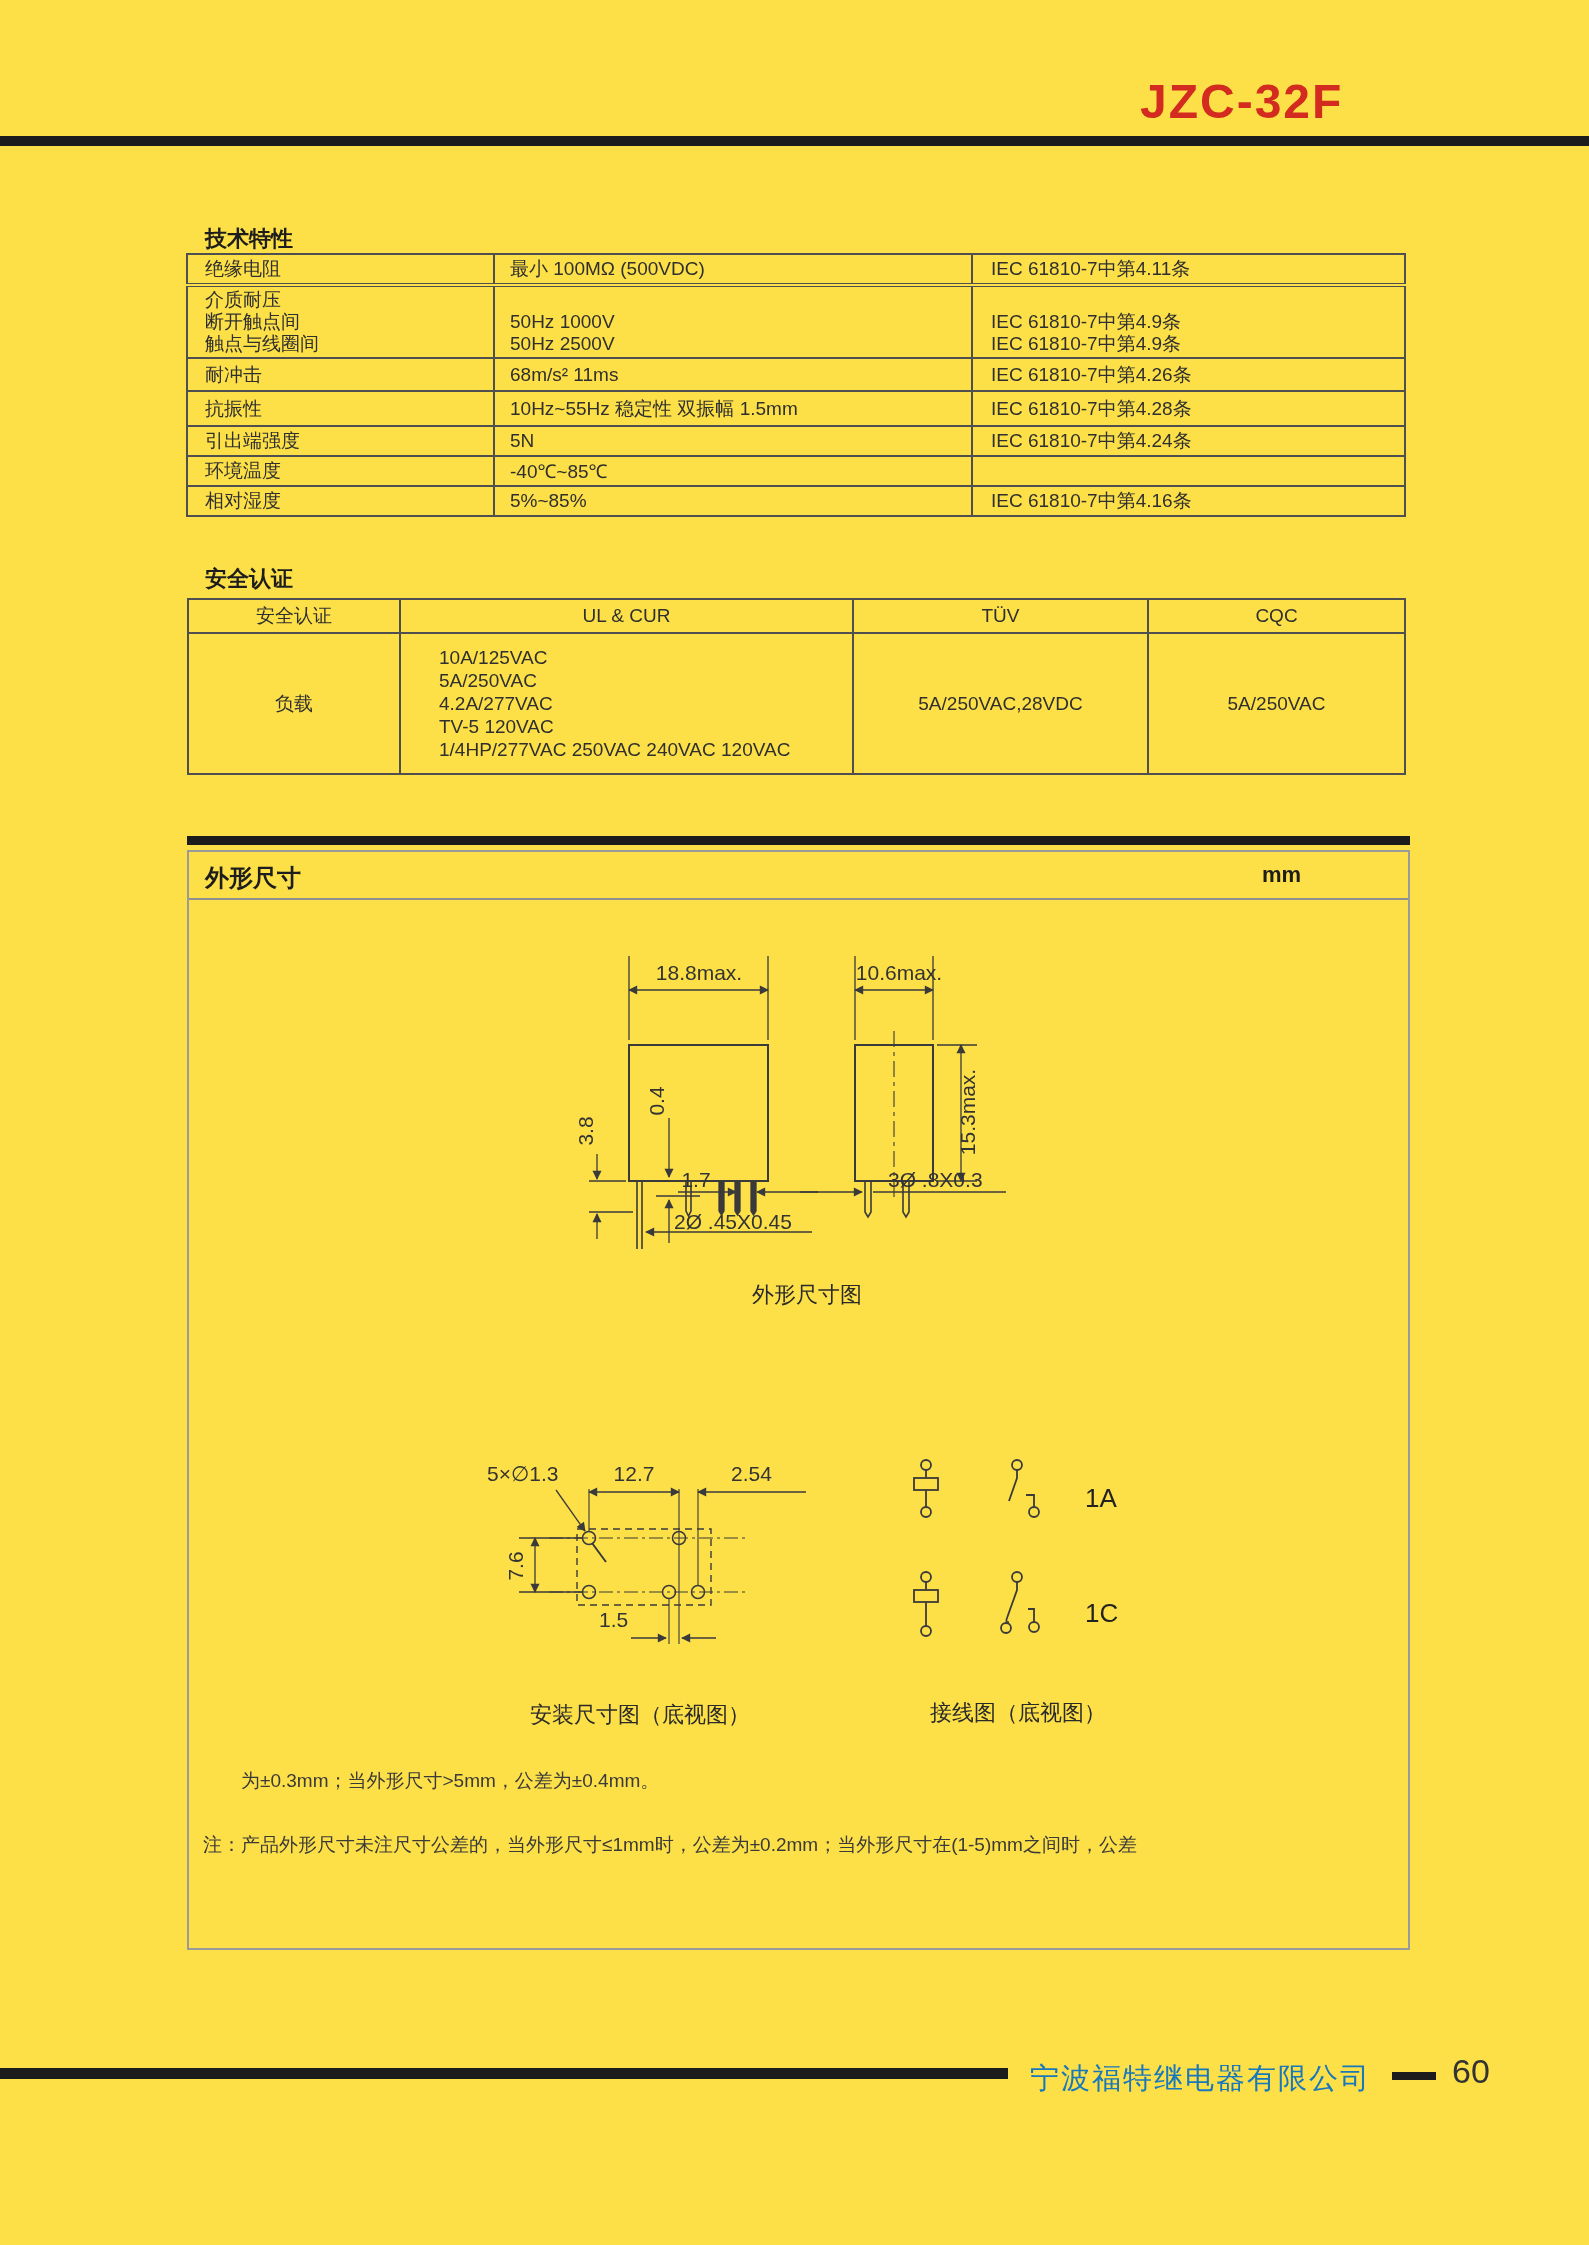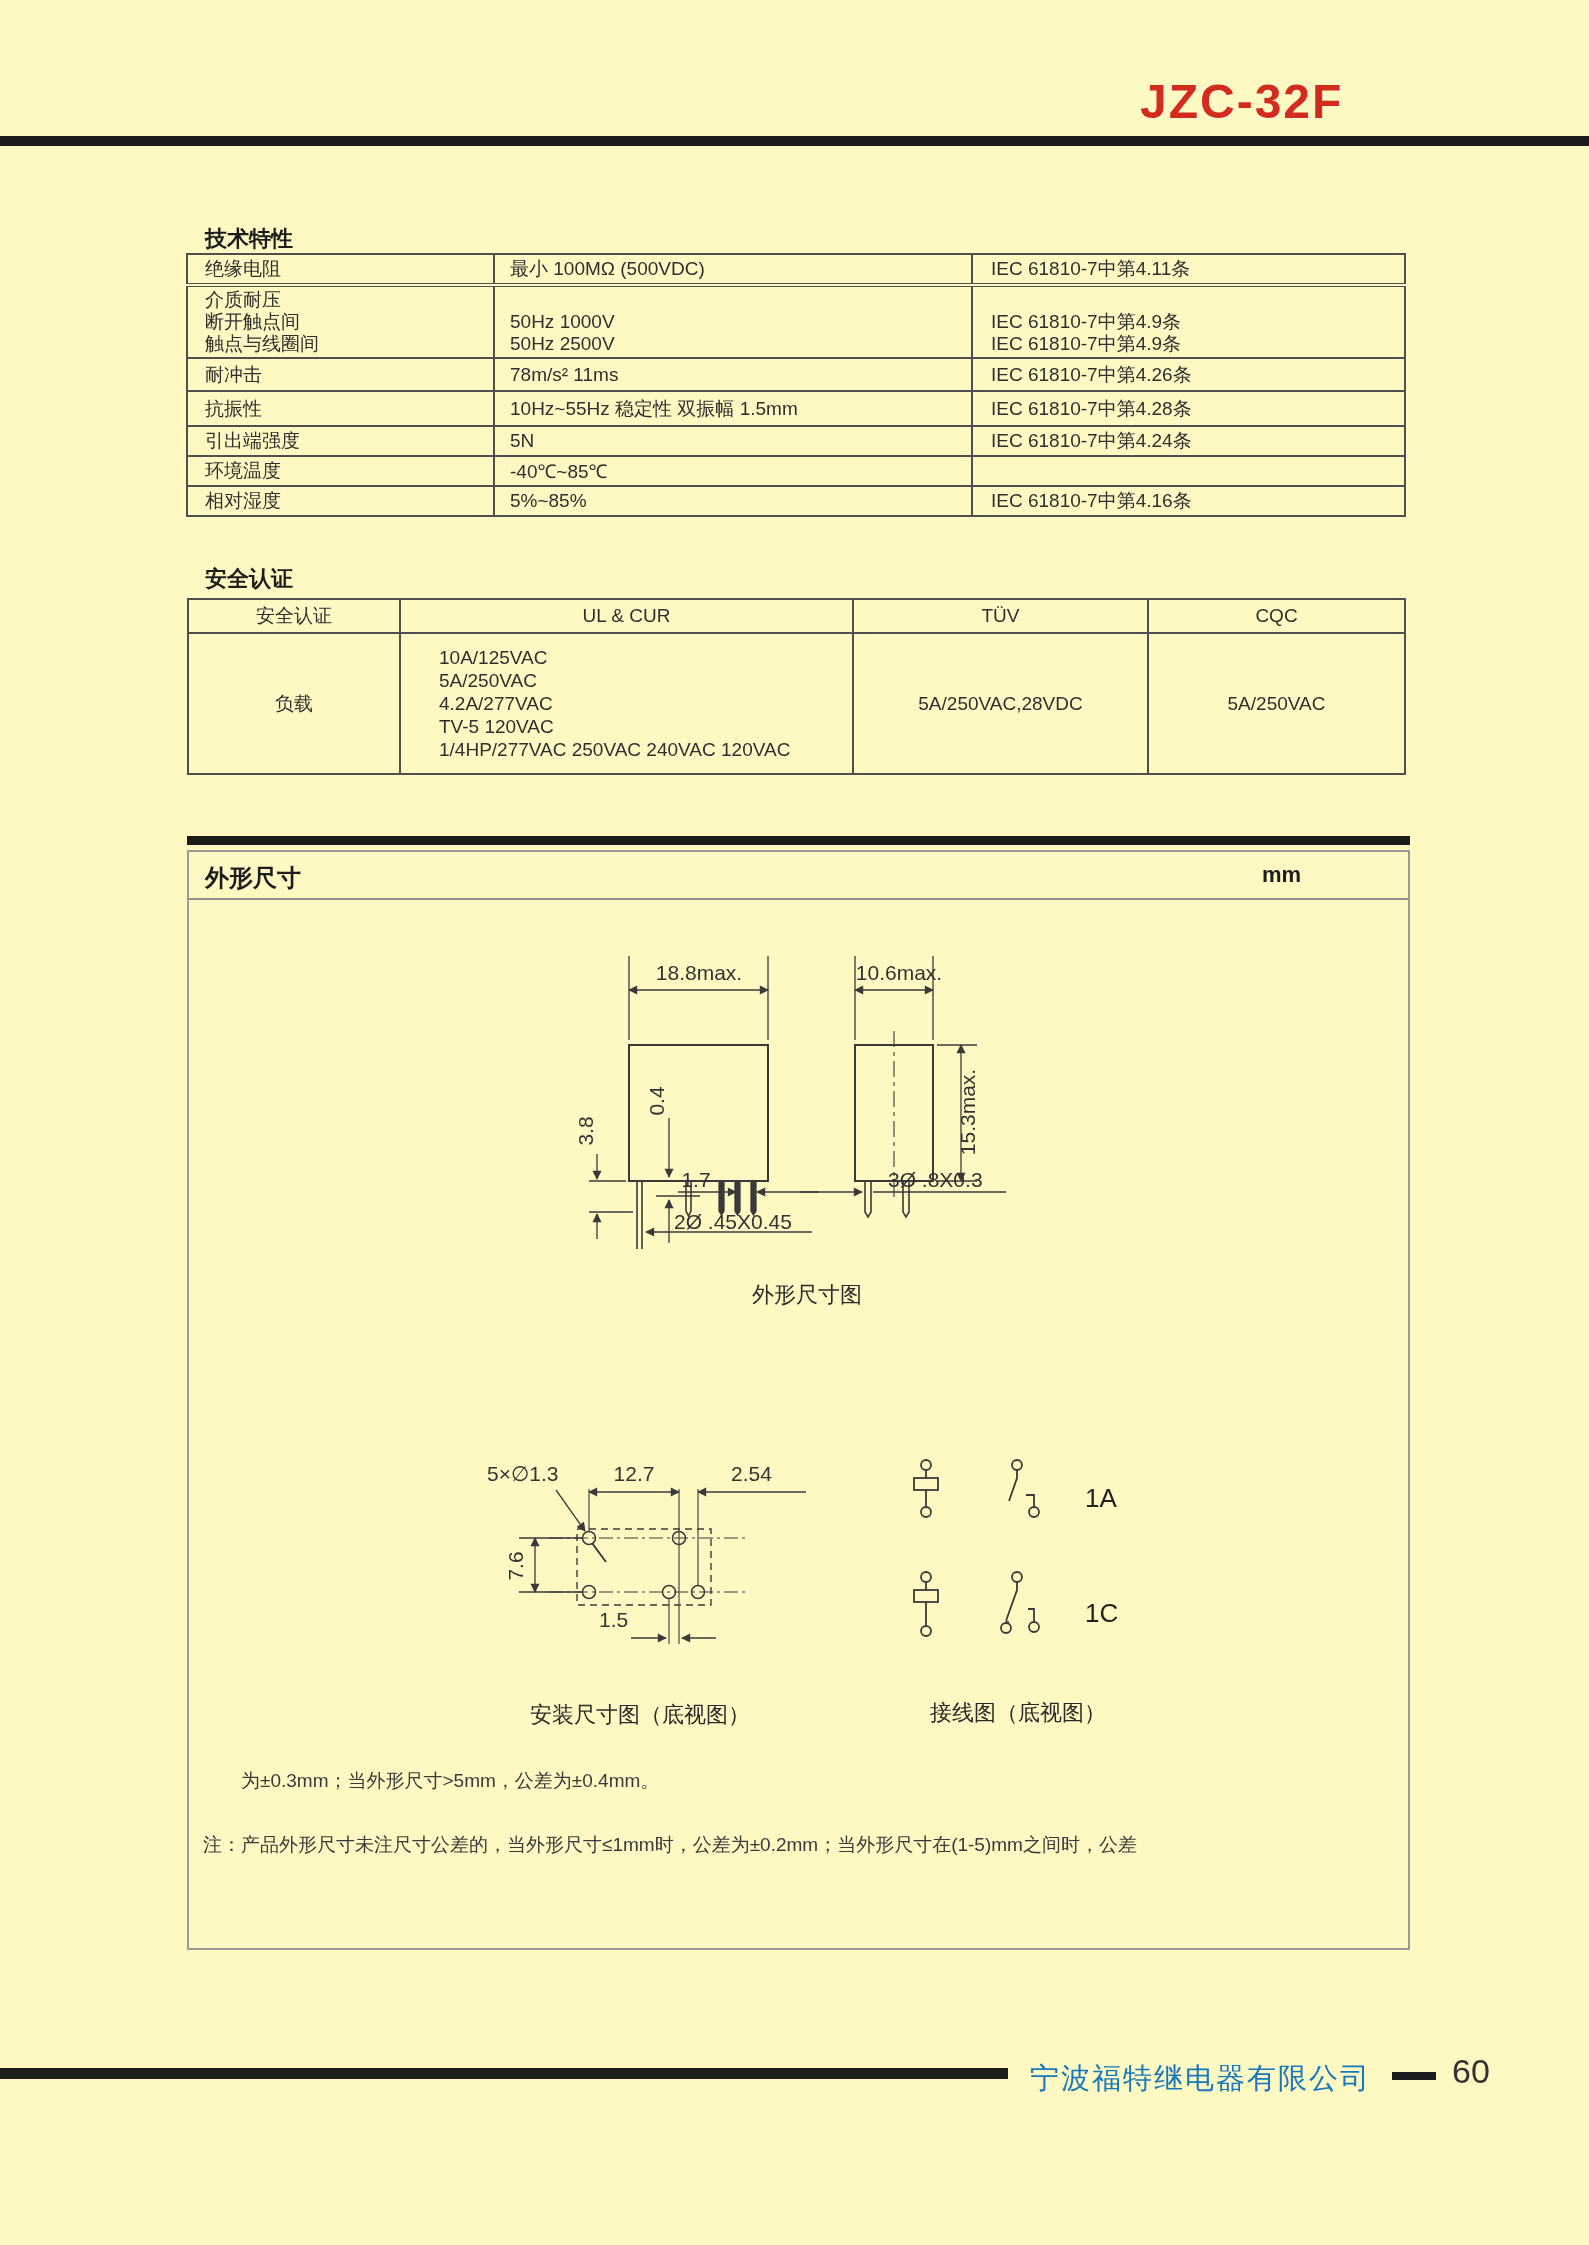--- a/index.html
+++ b/index.html
@@ -1,16 +1,16 @@
 <!DOCTYPE html>
 <html><head>
 <meta charset="utf-8">
 <style>
   html,body{margin:0;padding:0;background:#ffffff;}
-  .page{position:relative;width:1589px;height:2245px;background:#fef9c3;overflow:hidden;
+  .page{position:relative;width:1589px;height:2245px;background:#fde047;overflow:hidden;
         font-family:"Liberation Sans",sans-serif;color:#2f2f2f;}
   
   .doc-title{position:absolute;left:1140px;top:74px;width:280px;font-size:48px;font-weight:900;
              letter-spacing:2px;color:#d32b20;font-family:"Liberation Sans",sans-serif;}
   .bar{position:absolute;background:#1c1c1c;}
   
   .sec-h{position:absolute;font-size:22px;font-weight:600;color:#1d1d1d;white-space:nowrap;}
   
   table.dt{position:absolute;border-collapse:collapse;table-layout:fixed;
            font-size:19px;color:#2f2f2f;}
@@ -76,21 +76,21 @@
         <div class="ln">50Hz 2500V</div>
       </td>
       <td class="std">
         <div class="ln"></div>
         <div class="ln">IEC 61810-7中第4.9条</div>
         <div class="ln">IEC 61810-7中第4.9条</div>
       </td>
     </tr>
     <tr style="height:33px;">
       <td class="nm">耐冲击</td>
-      <td class="val">78m/s² 11ms</td>
+      <td class="val">68m/s² 11ms</td>
       <td class="std">IEC 61810-7中第4.26条</td>
     </tr>
     <tr style="height:35px;">
       <td class="nm">抗振性</td>
       <td class="val">10Hz~55Hz 稳定性  双振幅 1.5mm</td>
       <td class="std">IEC 61810-7中第4.28条</td>
     </tr>
     <tr style="height:26px;">
       <td class="nm">引出端强度</td>
       <td class="val">5N</td>

